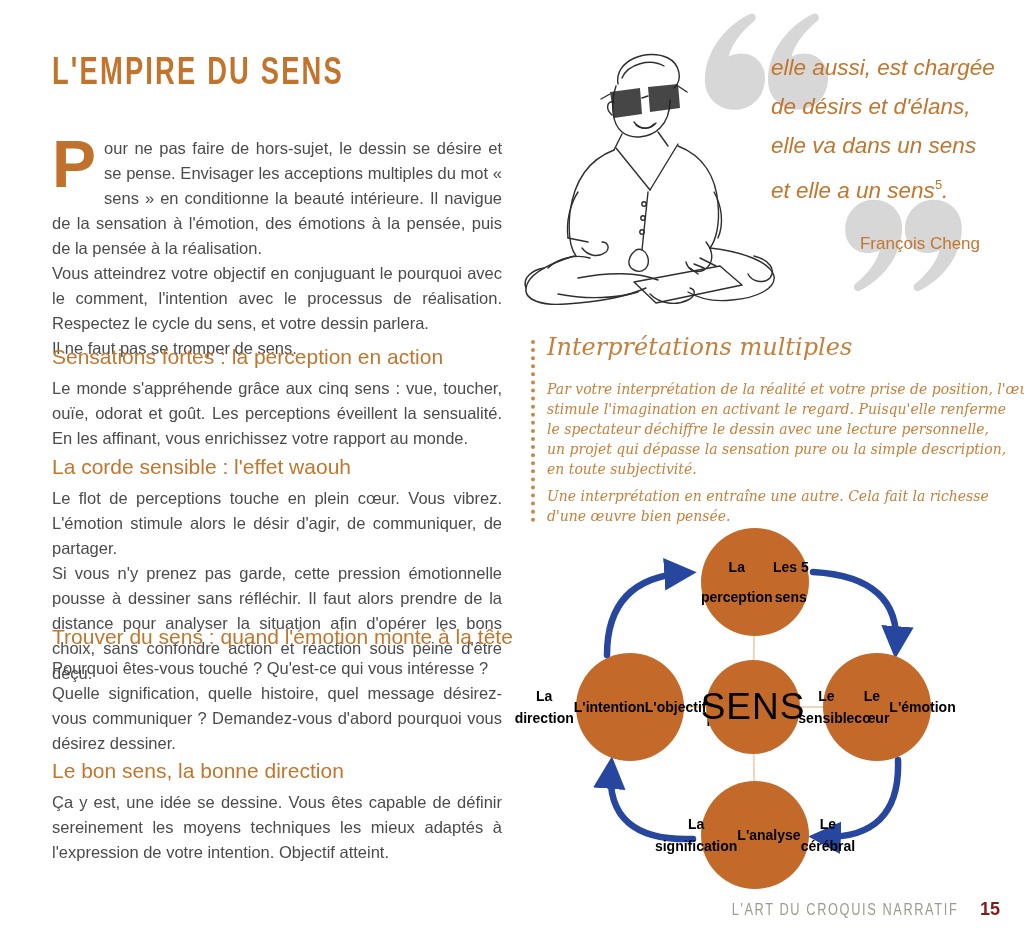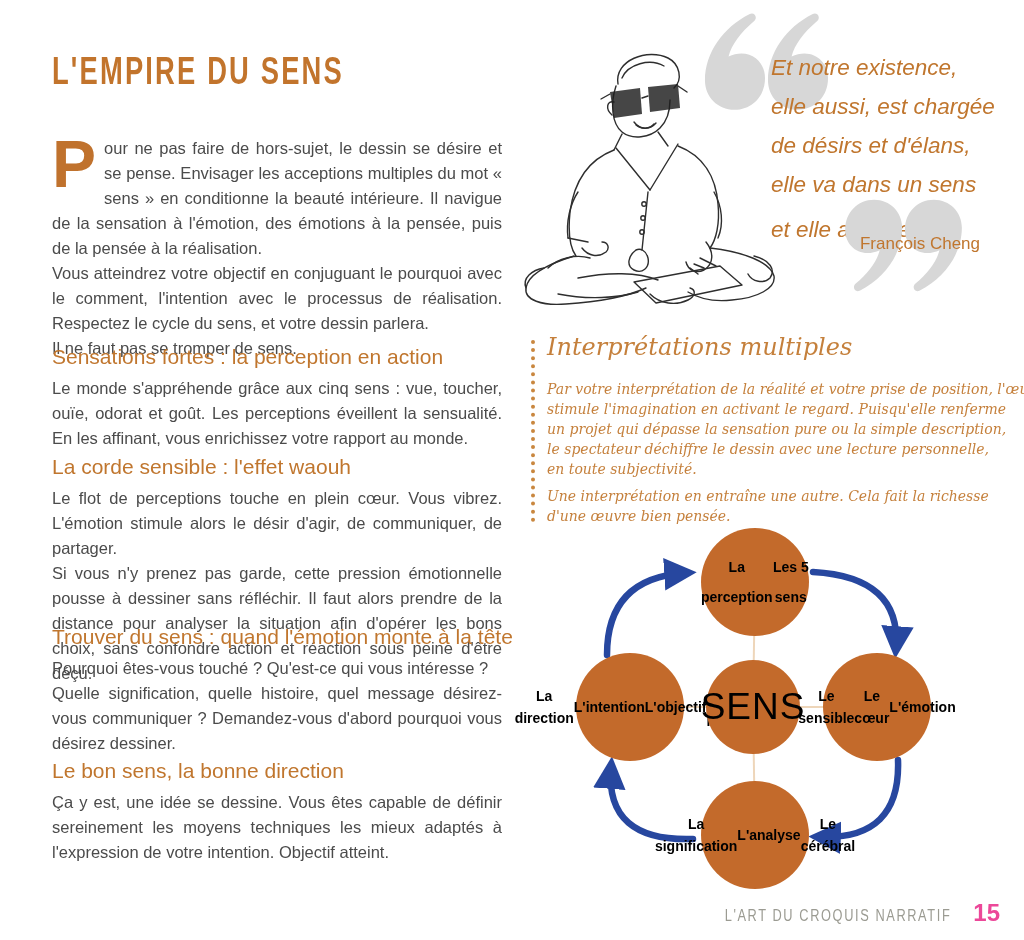--- a/index.html
+++ b/index.html
@@ -78,21 +78,21 @@
 
   
   .footer {
     position:absolute; right:24px; top:899px;
     display:flex; align-items:baseline; gap:22px;
   }
   .footer-title {
     font-size:16px; color:#9b9b92; letter-spacing:2px; white-space:nowrap;
     transform:scaleX(.8); transform-origin:right center;
   }
-  .footer-page { font-size:24px; font-weight:bold; color:#ec4899; }
+  .footer-page { font-size:18px; font-weight:bold; color:#7f1d1d; }
 </style>
 </head>
 <body>
 
 <div class="page">
 
   <h1 class="title">L'EMPIRE DU SENS</h1>
 
   <div class="leftcol-block" style="top:136px;">
     <p class="body-p dropcap">Pour ne pas faire de hors-sujet, le dessin se désire et se pense. Envisager les acceptions multiples du mot « sens » en conditionne la beauté intérieure. Il navigue de la sensation à l'émotion, des émotions à la pensée, puis de la pensée à la réalisation.</p>
@@ -164,41 +164,40 @@
   </svg>
 
   <svg class="quote-mark" style="left:702px; top:8px;" width="128" height="104" viewBox="0 0 130 105">
     <g transform="rotate(180 65 52.5)">
       <path d="M33,2 C50,2 63,15 63,32 C63,60 44,86 18,99 C13,102 9,96 13,92 C27,80 36,68 39,56 C35,58 30,59 26,59 C12,59 2,48 2,34 C2,16 15,2 33,2 Z"></path>
       <path d="M97,2 C114,2 127,15 127,32 C127,60 108,86 82,99 C77,102 73,96 77,92 C91,80 100,68 103,56 C99,58 94,59 90,59 C76,59 66,48 66,34 C66,16 79,2 97,2 Z"></path>
     </g>
   </svg>
 
   <div class="quote-lines">
-    <div>Et notre existence,</div>
     <div>elle aussi, est chargée</div>
     <div>de désirs et d'élans,</div>
     <div>elle va dans un sens</div>
     <div><span>et elle a un sens</span><sup>5</sup><span>.</span></div>
   </div>
 
   <svg class="quote-mark" style="left:843px; top:198px;" width="122" height="98" viewBox="0 0 130 105">
     <path d="M33,2 C50,2 63,15 63,32 C63,60 44,86 18,99 C13,102 9,96 13,92 C27,80 36,68 39,56 C35,58 30,59 26,59 C12,59 2,48 2,34 C2,16 15,2 33,2 Z"></path>
     <path d="M97,2 C114,2 127,15 127,32 C127,60 108,86 82,99 C77,102 73,96 77,92 C91,80 100,68 103,56 C99,58 94,59 90,59 C76,59 66,48 66,34 C66,16 79,2 97,2 Z"></path>
   </svg>
 
   <div class="quote-attrib">François Cheng</div>
 
   <div class="aside-dots"></div>
   <div class="aside">
     <h3 class="aside-h">Interprétations multiples</h3>
     <div class="aside-line">Par votre interprétation de la réalité et votre prise de position, l'œuvre</div>
     <div class="aside-line">stimule l'imagination en activant le regard. Puisqu'elle renferme</div>
+    <div class="aside-line">le spectateur déchiffre le dessin avec une lecture personnelle,</div>
     <div class="aside-line">un projet qui dépasse la sensation pure ou la simple description,</div>
-    <div class="aside-line">le spectateur déchiffre le dessin avec une lecture personnelle,</div>
     <div class="aside-line">en toute subjectivité.</div>
     <div class="aside-line gap">Une interprétation en entraîne une autre. Cela fait la richesse</div>
     <div class="aside-line">d'une œuvre bien pensée.</div>
   </div>
 
   <div class="diagram">
     <svg class="links" width="470" height="400" viewBox="0 0 470 400">
       <defs>
         <marker id="ah" markerWidth="5" markerHeight="5" refX="3.2" refY="2.5" orient="auto">
           <path d="M0,0 L5,2.5 L0,5 Z" fill="#27479f"></path>

